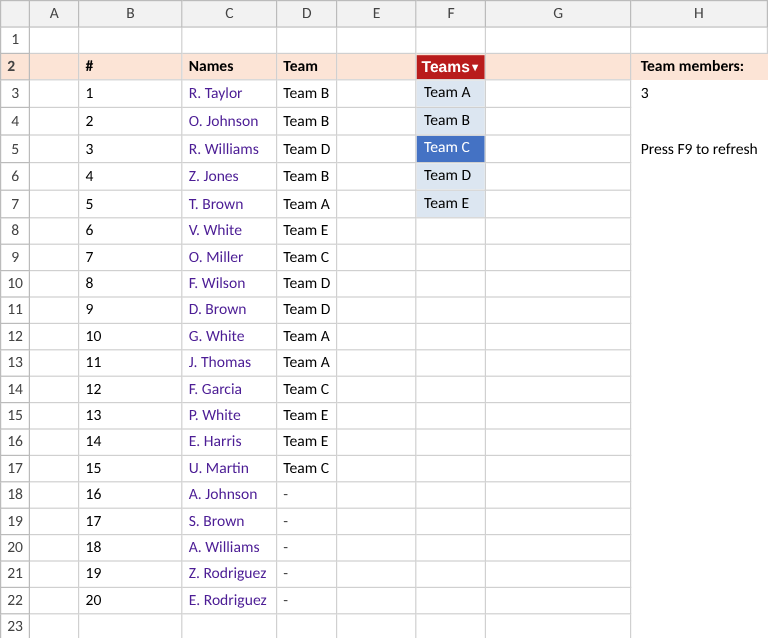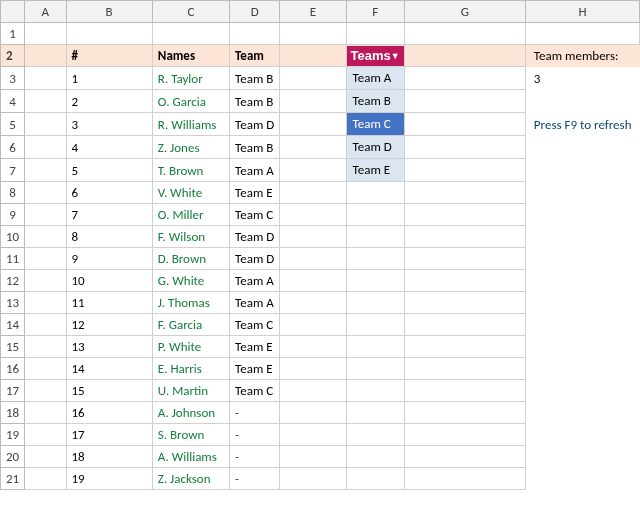--- a/index.html
+++ b/index.html
@@ -58,34 +58,34 @@
     .header-row td.num-col {
       text-align: left;
     }
 
     
     .data-row td {
       background: #fff;
     }
     
     .name-cell {
-      color: #15803d;
+      color: #4c1d95;
     }
     
     .team-cell {
       text-align: left;
     }
     
     .num-cell {
       text-align: left;
     }
 
     
     .teams-btn {
-      background: #be185d;
+      background: #b91c1c;
       color: #fff;
       font-weight: bold;
       font-size: 13px;
       border: none;
       width: 100%;
       height: 20px;
       cursor: pointer;
       display: flex;
       align-items: center;
       justify-content: space-between;
@@ -108,29 +108,29 @@
       background: #4472c4;
       color: #fff;
     }
     .dropdown-item.normal {
       background: #dce6f1;
       color: #000;
     }
 
     
     .team-members-label {
-      font-weight: normal;
+      font-weight: bold;
       font-size: 13px;
     }
     .team-members-count {
       font-size: 13px;
     }
     .refresh-hint {
       font-size: 13px;
-      color: #0c4a6e;
+      color: #000000;
     }
 
     
     .empty-team {
       color: #444;
     }
 
     
     .empty-row td {
       background: #fff;
@@ -222,21 +222,21 @@
       <td class="col-g-cell"></td>
       <td class="h-cell">
         <span class="team-members-count">3</span>
       </td>
     </tr>
 
     <tr class="data-row">
       <td class="row-header">4</td>
       <td></td>
       <td class="num-cell">2</td>
-      <td class="name-cell">O. Garcia</td>
+      <td class="name-cell">O. Johnson</td>
       <td class="team-cell">Team B</td>
       <td class="col-e-cell"></td>
       <td class="f-cell">
         <span class="dropdown-item normal">Team B</span>
       </td>
       <td class="col-g-cell"></td>
       <td class="h-cell"></td>
     </tr>
 
     <tr class="data-row">
@@ -423,22 +423,44 @@
       <td class="empty-team team-cell">-</td>
       <td></td>
       <td></td>
       <td></td>
       <td class="h-cell"></td>
     </tr>
     <tr class="data-row">
       <td class="row-header">21</td>
       <td></td>
       <td class="num-cell">19</td>
-      <td class="name-cell">Z. Jackson</td>
+      <td class="name-cell">Z. Rodriguez</td>
       <td class="empty-team team-cell">-</td>
       <td></td>
       <td></td>
       <td></td>
       <td class="h-cell"></td>
     </tr>
-
+    <tr class="data-row">
+      <td class="row-header">22</td>
+      <td></td>
+      <td class="num-cell">20</td>
+      <td class="name-cell">E. Rodriguez</td>
+      <td class="empty-team team-cell">-</td>
+      <td></td>
+      <td></td>
+      <td></td>
+      <td class="h-cell"></td>
+    </tr>
+
+    <tr class="empty-row">
+      <td class="row-header">23</td>
+      <td></td>
+      <td></td>
+      <td></td>
+      <td></td>
+      <td></td>
+      <td></td>
+      <td></td>
+      <td class="h-cell"></td>
+    </tr>
   </tbody>
 </table>
 
 </body></html>

